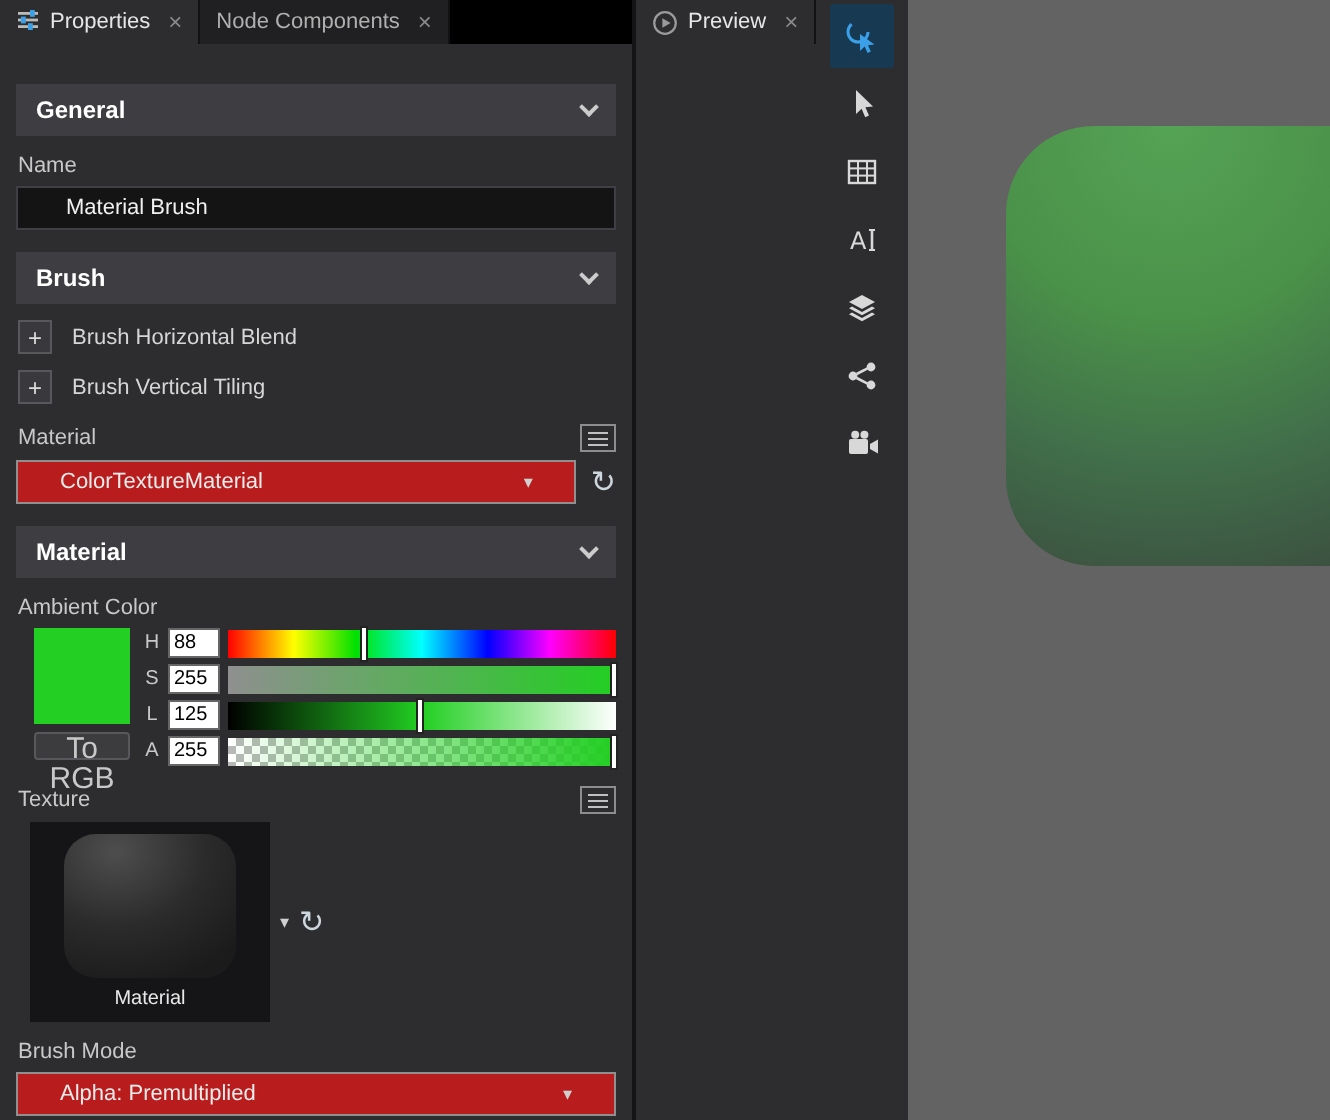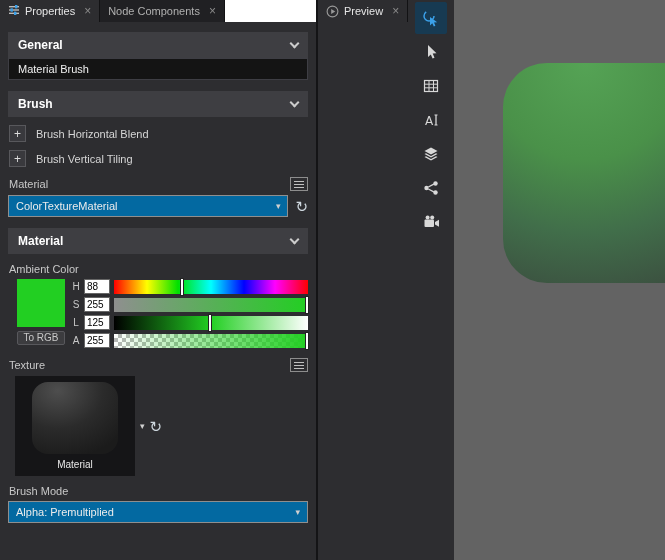--- a/index.html
+++ b/index.html
@@ -5,63 +5,63 @@
   * { margin:0; padding:0; box-sizing:border-box; }
   html,body { width:665px; height:560px; overflow:hidden; }
   body { background:#2d2d30; font-family:"Liberation Sans", sans-serif; }
 
   .app { display:flex; width:665px; height:560px; }
 
   
   .left-panel { width:318px; display:flex; flex-direction:column; background:#2d2d30; border-right:2px solid #141416; }
   .right-panel { flex:1; display:flex; min-width:0; }
 
-  .tabbar { height:22px; flex:0 0 22px; background:#ffffff; display:flex; align-items:stretch; }
+  .tabbar { height:22px; flex:0 0 22px; background:#000000; display:flex; align-items:stretch; }
   .tab { display:flex; align-items:center; gap:5px; padding:0 8px; font-size:11px; color:#b0b0b0;
          background:#202023; border-right:1px solid #121214; white-space:nowrap; }
   .tab.active { background:#2d2d30; color:#e6e6e6; }
   .tab .close { color:#8a8a8a; font-size:12px; margin-left:4px; line-height:1; }
 
   .panel-body { flex:1; padding:4px 8px 0; overflow:hidden; }
 
   .section-header { height:26px; background:#3e3e42; display:flex; align-items:center; justify-content:space-between;
                     padding:0 10px; margin-top:11px; }
-  .section-header.first { margin-top:6px; }
+  .section-header.first { margin-top:16px; }
   .section-title { color:#ffffff; font-weight:bold; font-size:12px; }
   .chev { width:7px; height:7px; border-right:2px solid #cccccc; border-bottom:2px solid #cccccc;
           transform:rotate(45deg); margin-top:-4px; }
 
   .field-label { color:#c8c8c8; font-size:11px; margin:9px 0 4px 1px; }
 
   .text-input { width:100%; height:22px; background:#141414; border:1px solid #3e3e44; color:#f0f0f0;
-                font-size:11px; padding:0 9px; font-family:inherit; outline:none; }
+                font-size:11px; padding:0 24px; font-family:inherit; outline:none; }
 
   .add-row { display:flex; align-items:center; gap:10px; margin:8px 0 0 1px; }
   .add-btn { width:17px; height:17px; background:#39393d; border:1px solid #58585c; color:#dddddd;
              font-size:12px; line-height:14px; text-align:center; }
   .add-label { color:#d6d6d6; font-size:11px; }
 
   .label-row { display:flex; align-items:center; justify-content:space-between; margin:10px 0 4px 1px; }
   .label-row .field-label { margin:0; }
   .mini-btn { width:18px; height:14px; border:1px solid #8d8d8d; background:#2d2d30; position:relative; }
   .mini-btn::before { content:""; position:absolute; left:3px; right:3px; top:3px; height:8px;
                       background:repeating-linear-gradient(to bottom,#c0c0c0 0 1px, transparent 1px 3px); }
 
-  .dropdown { height:22px; background:#0369a1; border:1px solid #8f8f8f; display:flex; align-items:center;
-              justify-content:space-between; padding:0 7px; color:#ececec; font-size:11px; }
+  .dropdown { height:22px; background:#b91c1c; border:1px solid #8f8f8f; display:flex; align-items:center;
+              justify-content:space-between; padding:0 21px; color:#ececec; font-size:11px; }
   .dd-arrow { color:#d0d0d0; font-size:9px; }
   .material-row { display:flex; align-items:center; gap:7px; }
   .material-row .dropdown { flex:1; }
   .reset-icon { color:#cdd6dd; font-size:15px; line-height:1; }
 
   
   .color-editor { display:flex; gap:7px; margin:2px 0 0 9px; }
   .swatch-col { width:48px; display:flex; flex-direction:column; gap:4px; }
   .swatch { height:48px; background:#22cf22; }
-  .torgb { height:14px; background:#3c3c3f; border:1px solid #58585c; color:#c8c8c8; font-size:10px;
+  .torgb { height:14px; background:#3c3c3f; border:1px solid #58585c; color:#c8c8c8; font-size:15px;
            font-family:inherit; border-radius:2px; line-height:1; }
   .channels { flex:1; display:flex; flex-direction:column; gap:3px; }
   .ch-row { display:flex; align-items:center; gap:4px; height:15px; }
   .ch-label { color:#c8c8c8; font-size:10px; width:8px; text-align:center; }
   .ch-input { width:26px; height:15px; background:#ffffff; border:1px solid #666666; font-size:10px;
               padding:0 2px; font-family:inherit; color:#000000; outline:none; }
   .ch-bar { flex:1; height:14px; position:relative; }
   .marker { position:absolute; top:-1px; bottom:-1px; width:2px; background:#ffffff; outline:1px solid #222222; z-index:2; }
   .bar-h { background:linear-gradient(to right,#ff0000,#ffff00 17%,#00e000 33%,#00ffff 50%,#0000ff 67%,#ff00ff 83%,#ff0000); }
   .bar-s { background:linear-gradient(to right,#8f8f8f,#22cf22); }
@@ -124,20 +124,21 @@
     </div>
 
     <div class="panel-body">
 
       
       <div class="section-header first">
         <span class="section-title">General</span>
         <span class="chev"></span>
       </div>
 
+      <div class="field-label">Name</div>
       <input class="text-input" value="Material Brush" style="">
 
       
       <div class="section-header">
         <span class="section-title">Brush</span>
         <span class="chev"></span>
       </div>
 
       <div class="add-row">
         <button class="add-btn">+</button>

